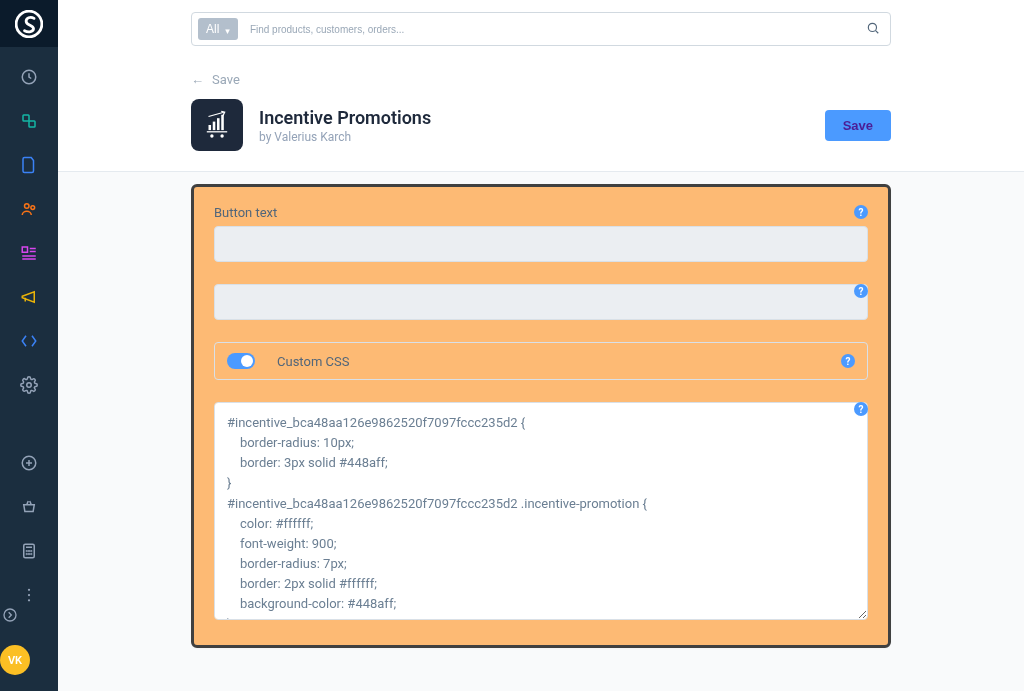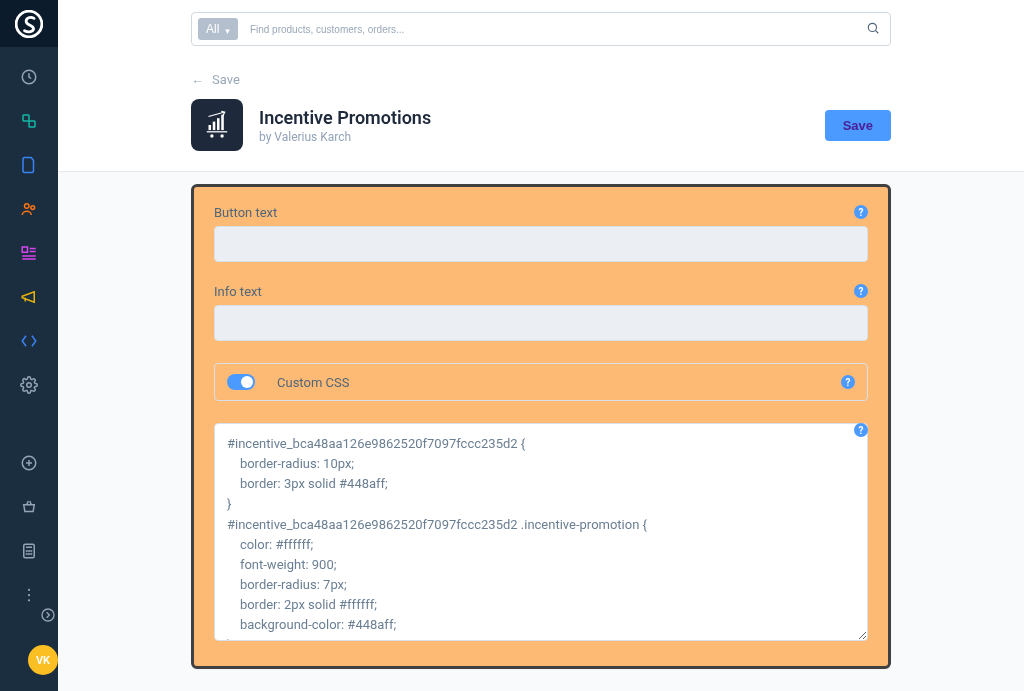--- a/index.html
+++ b/index.html
@@ -51,21 +51,21 @@
 .sidebar-nav .nav-icon.pink { color: #d946ef; }
 .sidebar-nav .nav-icon.teal { color: #14b8a6; }
 .sidebar-nav .nav-icon.orange { color: #f97316; }
 .sidebar-nav .nav-icon.yellow { color: #eab308; }
 .sidebar-nav .nav-icon.blue { color: #3b82f6; }
 .sidebar-nav .nav-icon.gray { color: #94a3b8; }
 .sidebar-nav .nav-sep { height: 10px; }
 .sidebar-bottom {
   display: flex;
   flex-direction: column;
-  align-items: flex-end;
+  align-items: flex-start;
   gap: 20px;
   padding-bottom: 16px;
 }
 .sidebar-bottom .nav-icon {
   width: 20px; height: 20px;
   display: flex; align-items: center; justify-content: center;
   color: #94a3b8;
   cursor: pointer;
 }
 .avatar {
@@ -444,21 +444,20 @@
     <div class="content-inner">
       <div class="card">
 
         <div class="field-block">
           <label class="field-label">Button text</label>
           <span class="help-badge">?</span>
           <input class="field-input" type="text" value="" style="">
         </div>
 
         <div class="field-block">
-          <label class="field-label">Info text</label>
           <span class="help-badge">?</span>
           <input class="field-input" type="text" value="" style="">
         </div>
 
         <div class="field-block">
           <div class="toggle-row">
             <div class="switch"></div>
             <span class="toggle-label">Custom CSS</span>
             <span class="help-badge">?</span>
           </div>

